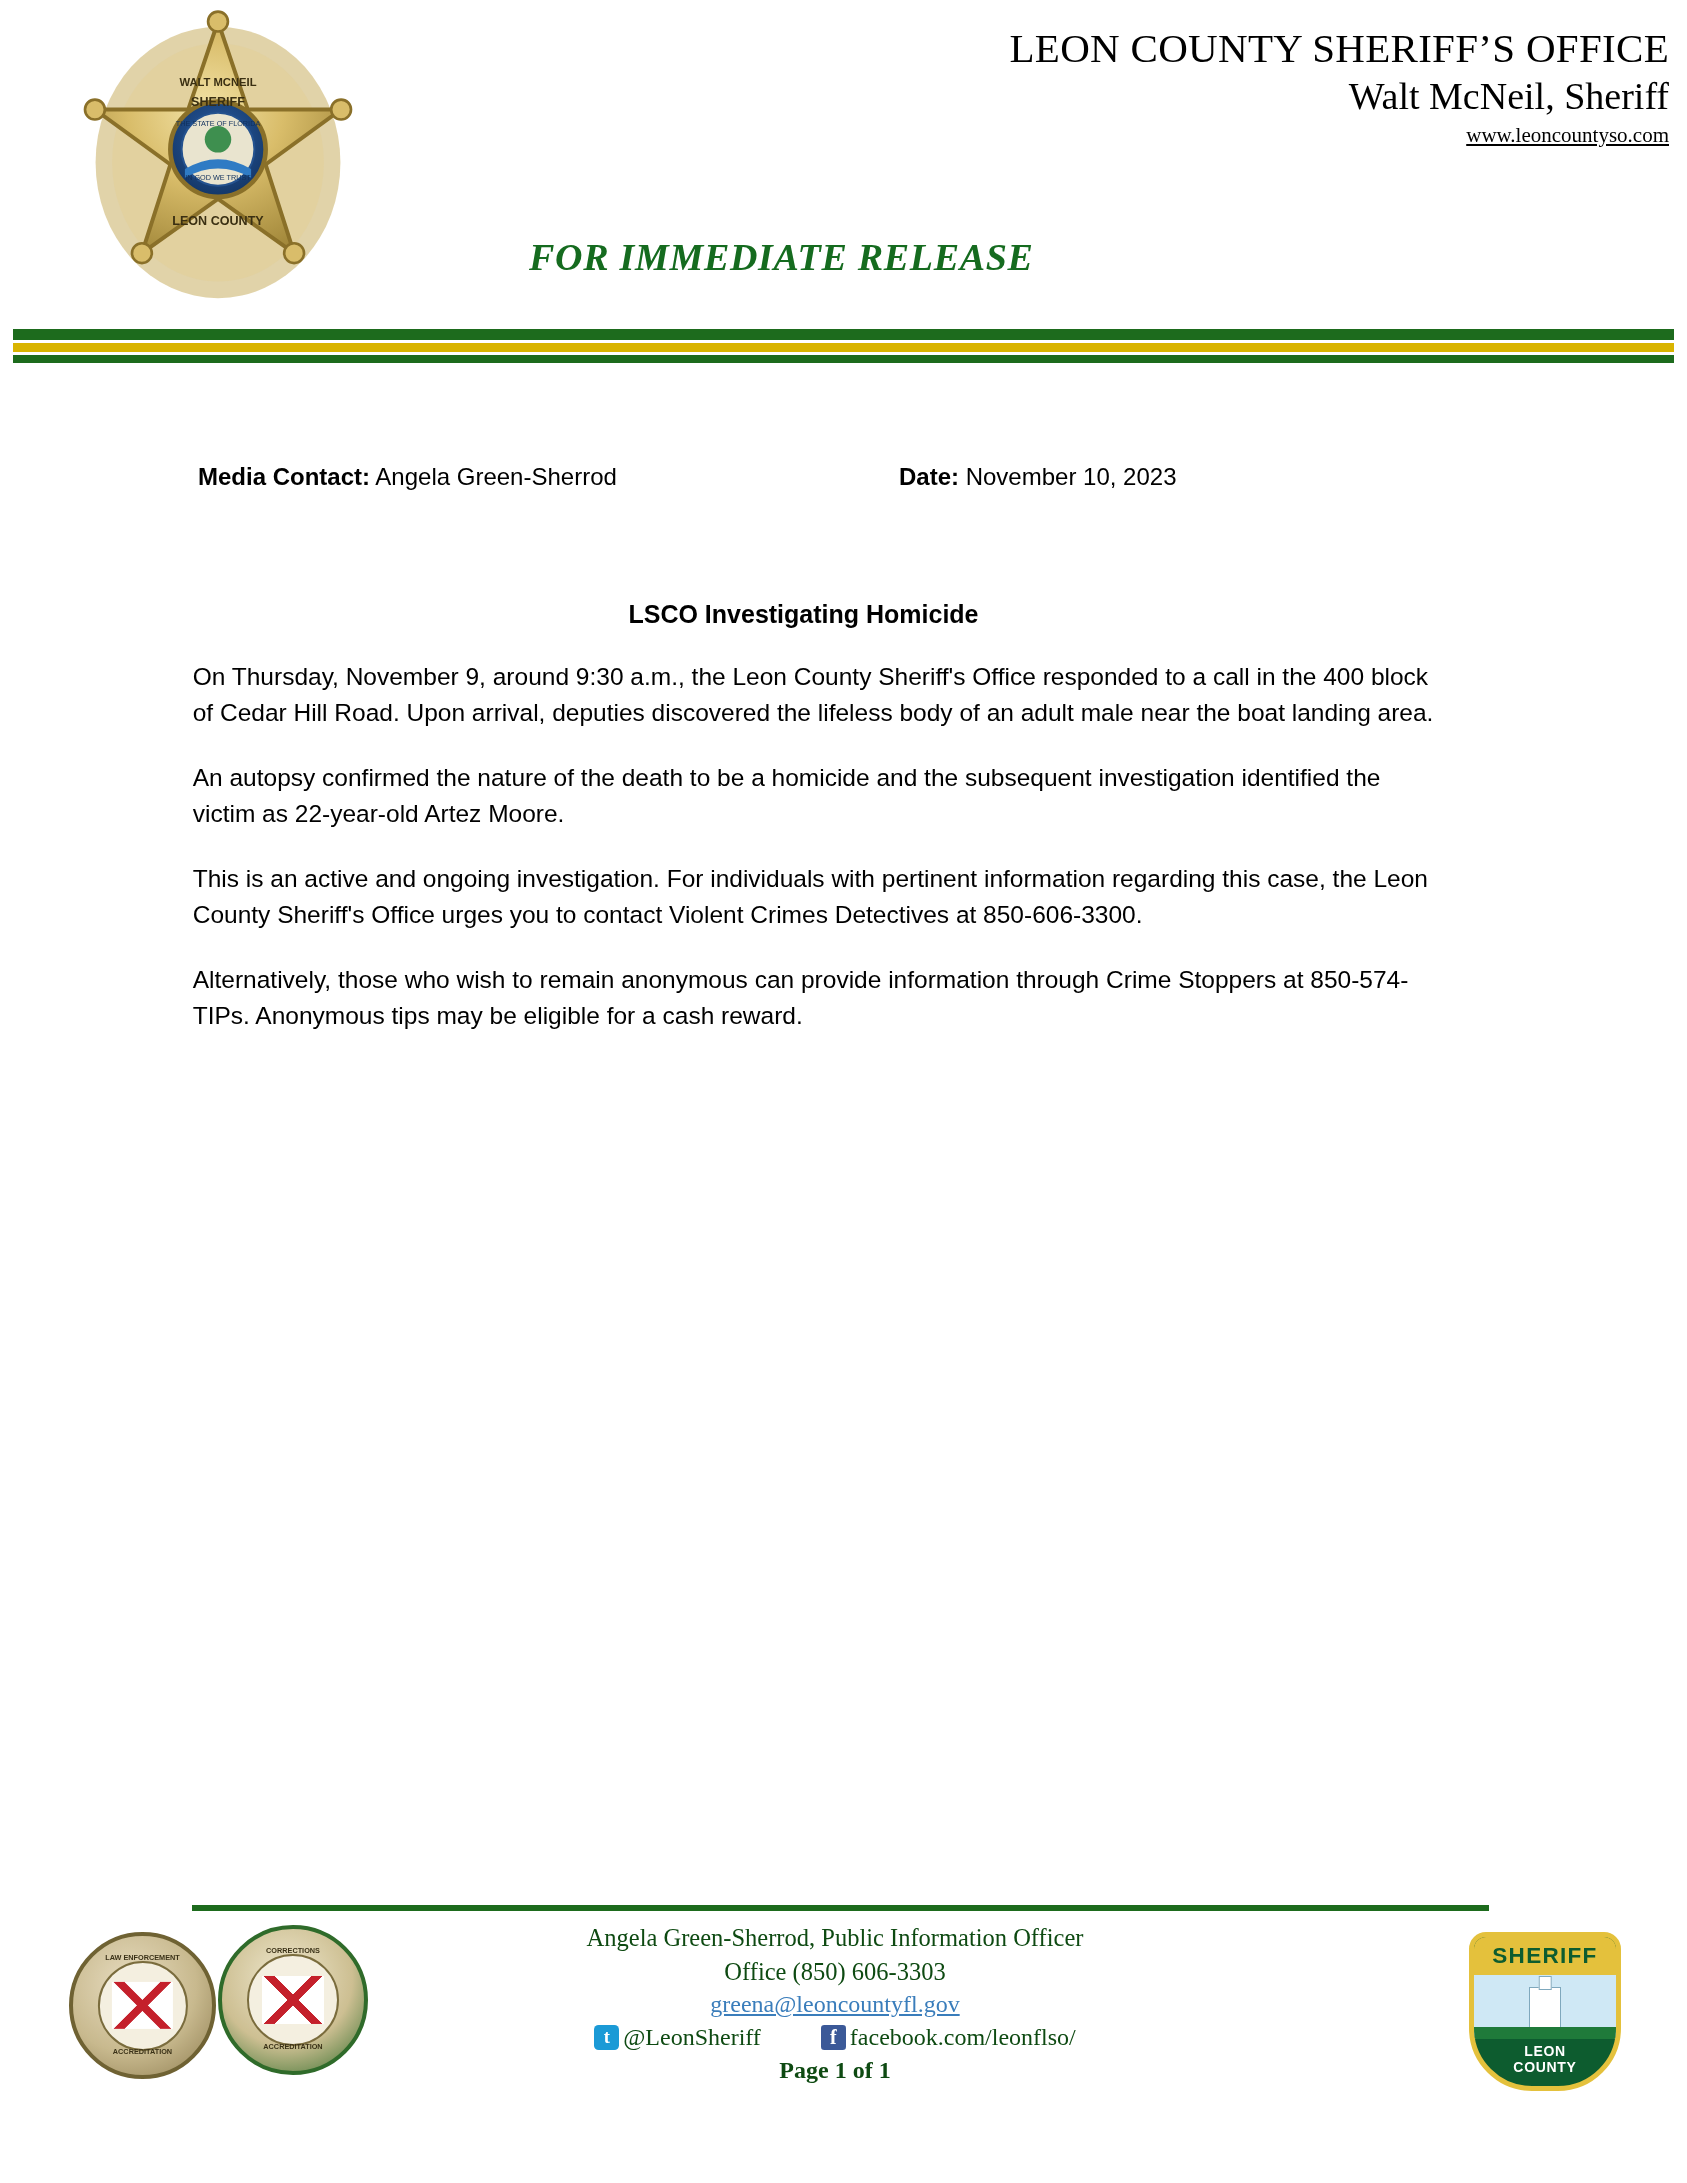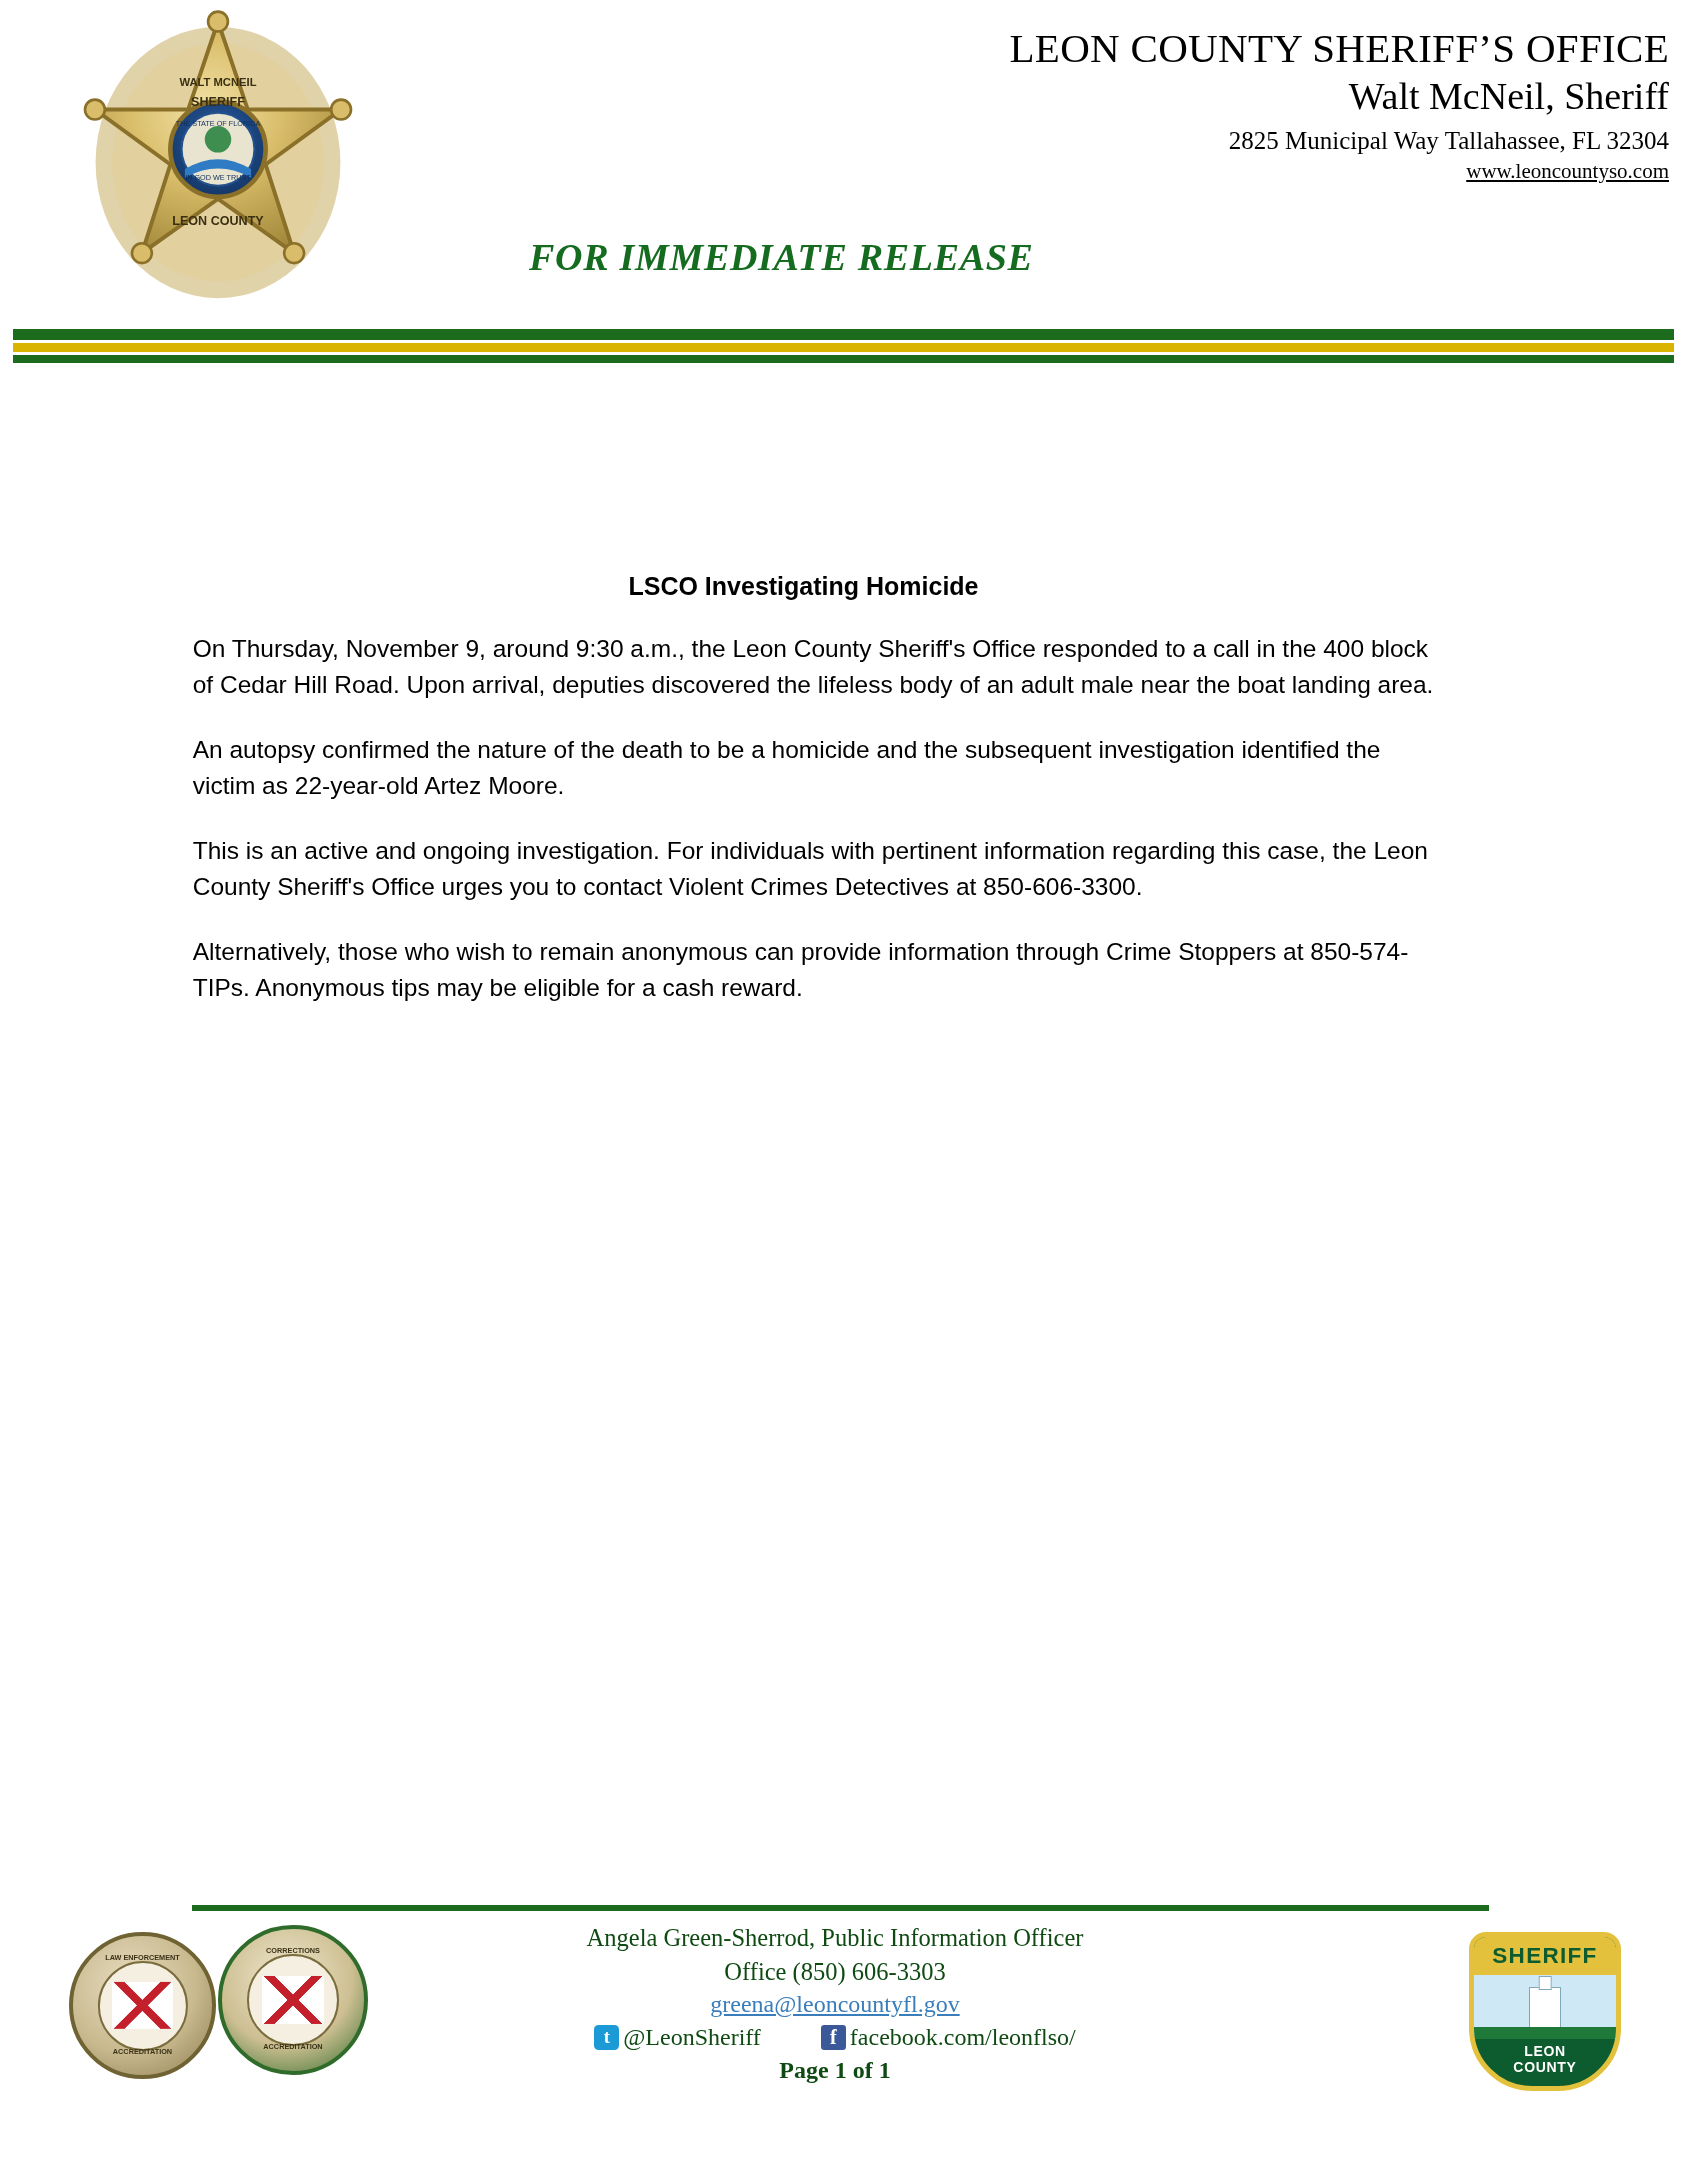--- a/index.html
+++ b/index.html
@@ -369,35 +369,44 @@
       <text x="210" y="180" text-anchor="middle" font-family="Liberation Sans, sans-serif" font-size="11" fill="#10305c">THE STATE OF FLORIDA</text>
       <text x="210" y="262" text-anchor="middle" font-family="Liberation Sans, sans-serif" font-size="11" fill="#10305c">IN GOD WE TRUST</text>
       <text x="210" y="120" text-anchor="middle" font-family="Liberation Sans, sans-serif" font-size="17" font-weight="bold" fill="#3a2f12">WALT MCNEIL</text>
       <text x="210" y="150" text-anchor="middle" font-family="Liberation Sans, sans-serif" font-size="19" font-weight="bold" fill="#3a2f12">SHERIFF</text>
       <text x="210" y="330" text-anchor="middle" font-family="Liberation Sans, sans-serif" font-size="19" font-weight="bold" fill="#3a2f12">LEON COUNTY</text>
     </svg>
 
     <div class="header-text">
       <div class="agency-name">LEON COUNTY SHERIFF’S OFFICE</div>
       <div class="sheriff-name">Walt McNeil, Sheriff</div>
-      <div class="address">2825 Municipal Way Tallahassee, FL 32304</div>
       <div class="website">www.leoncountyso.com</div>
     </div>
 
     <div class="fir">FOR IMMEDIATE RELEASE</div>
   </div>
 
   <div class="rule-wrap">
     <div class="rule-green-thick"></div>
     <div class="rule-gold"></div>
     <div class="rule-green-thin"></div>
   </div>
 
   <div class="content">
 
+    <div class="meta-row">
+      <div class="meta-contact">
+        <span class="meta-label">Media Contact:</span>
+        <span>Angela Green-Sherrod</span>
+      </div>
+      <div class="meta-date">
+        <span class="meta-label">Date:</span>
+        <span>November 10, 2023</span>
+      </div>
+    </div>
 
     <div class="headline">LSCO Investigating Homicide</div>
 
     <p class="para">On Thursday, November 9, around 9:30 a.m., the Leon County Sheriff's Office responded to a call in the 400 block of Cedar Hill Road. Upon arrival, deputies discovered the lifeless body of an adult male near the boat landing area.</p>
     <p class="para">An autopsy confirmed the nature of the death to be a homicide and the subsequent investigation identified the victim as 22-year-old Artez Moore.</p>
     <p class="para">This is an active and ongoing investigation. For individuals with pertinent information regarding this case, the Leon County Sheriff's Office urges you to contact Violent Crimes Detectives at 850-606-3300.</p>
     <p class="para">Alternatively, those who wish to remain anonymous can provide information through Crime Stoppers at 850-574-TIPs. Anonymous tips may be eligible for a cash reward.</p>
   </div>
 
   <div class="footer-rule"></div>

